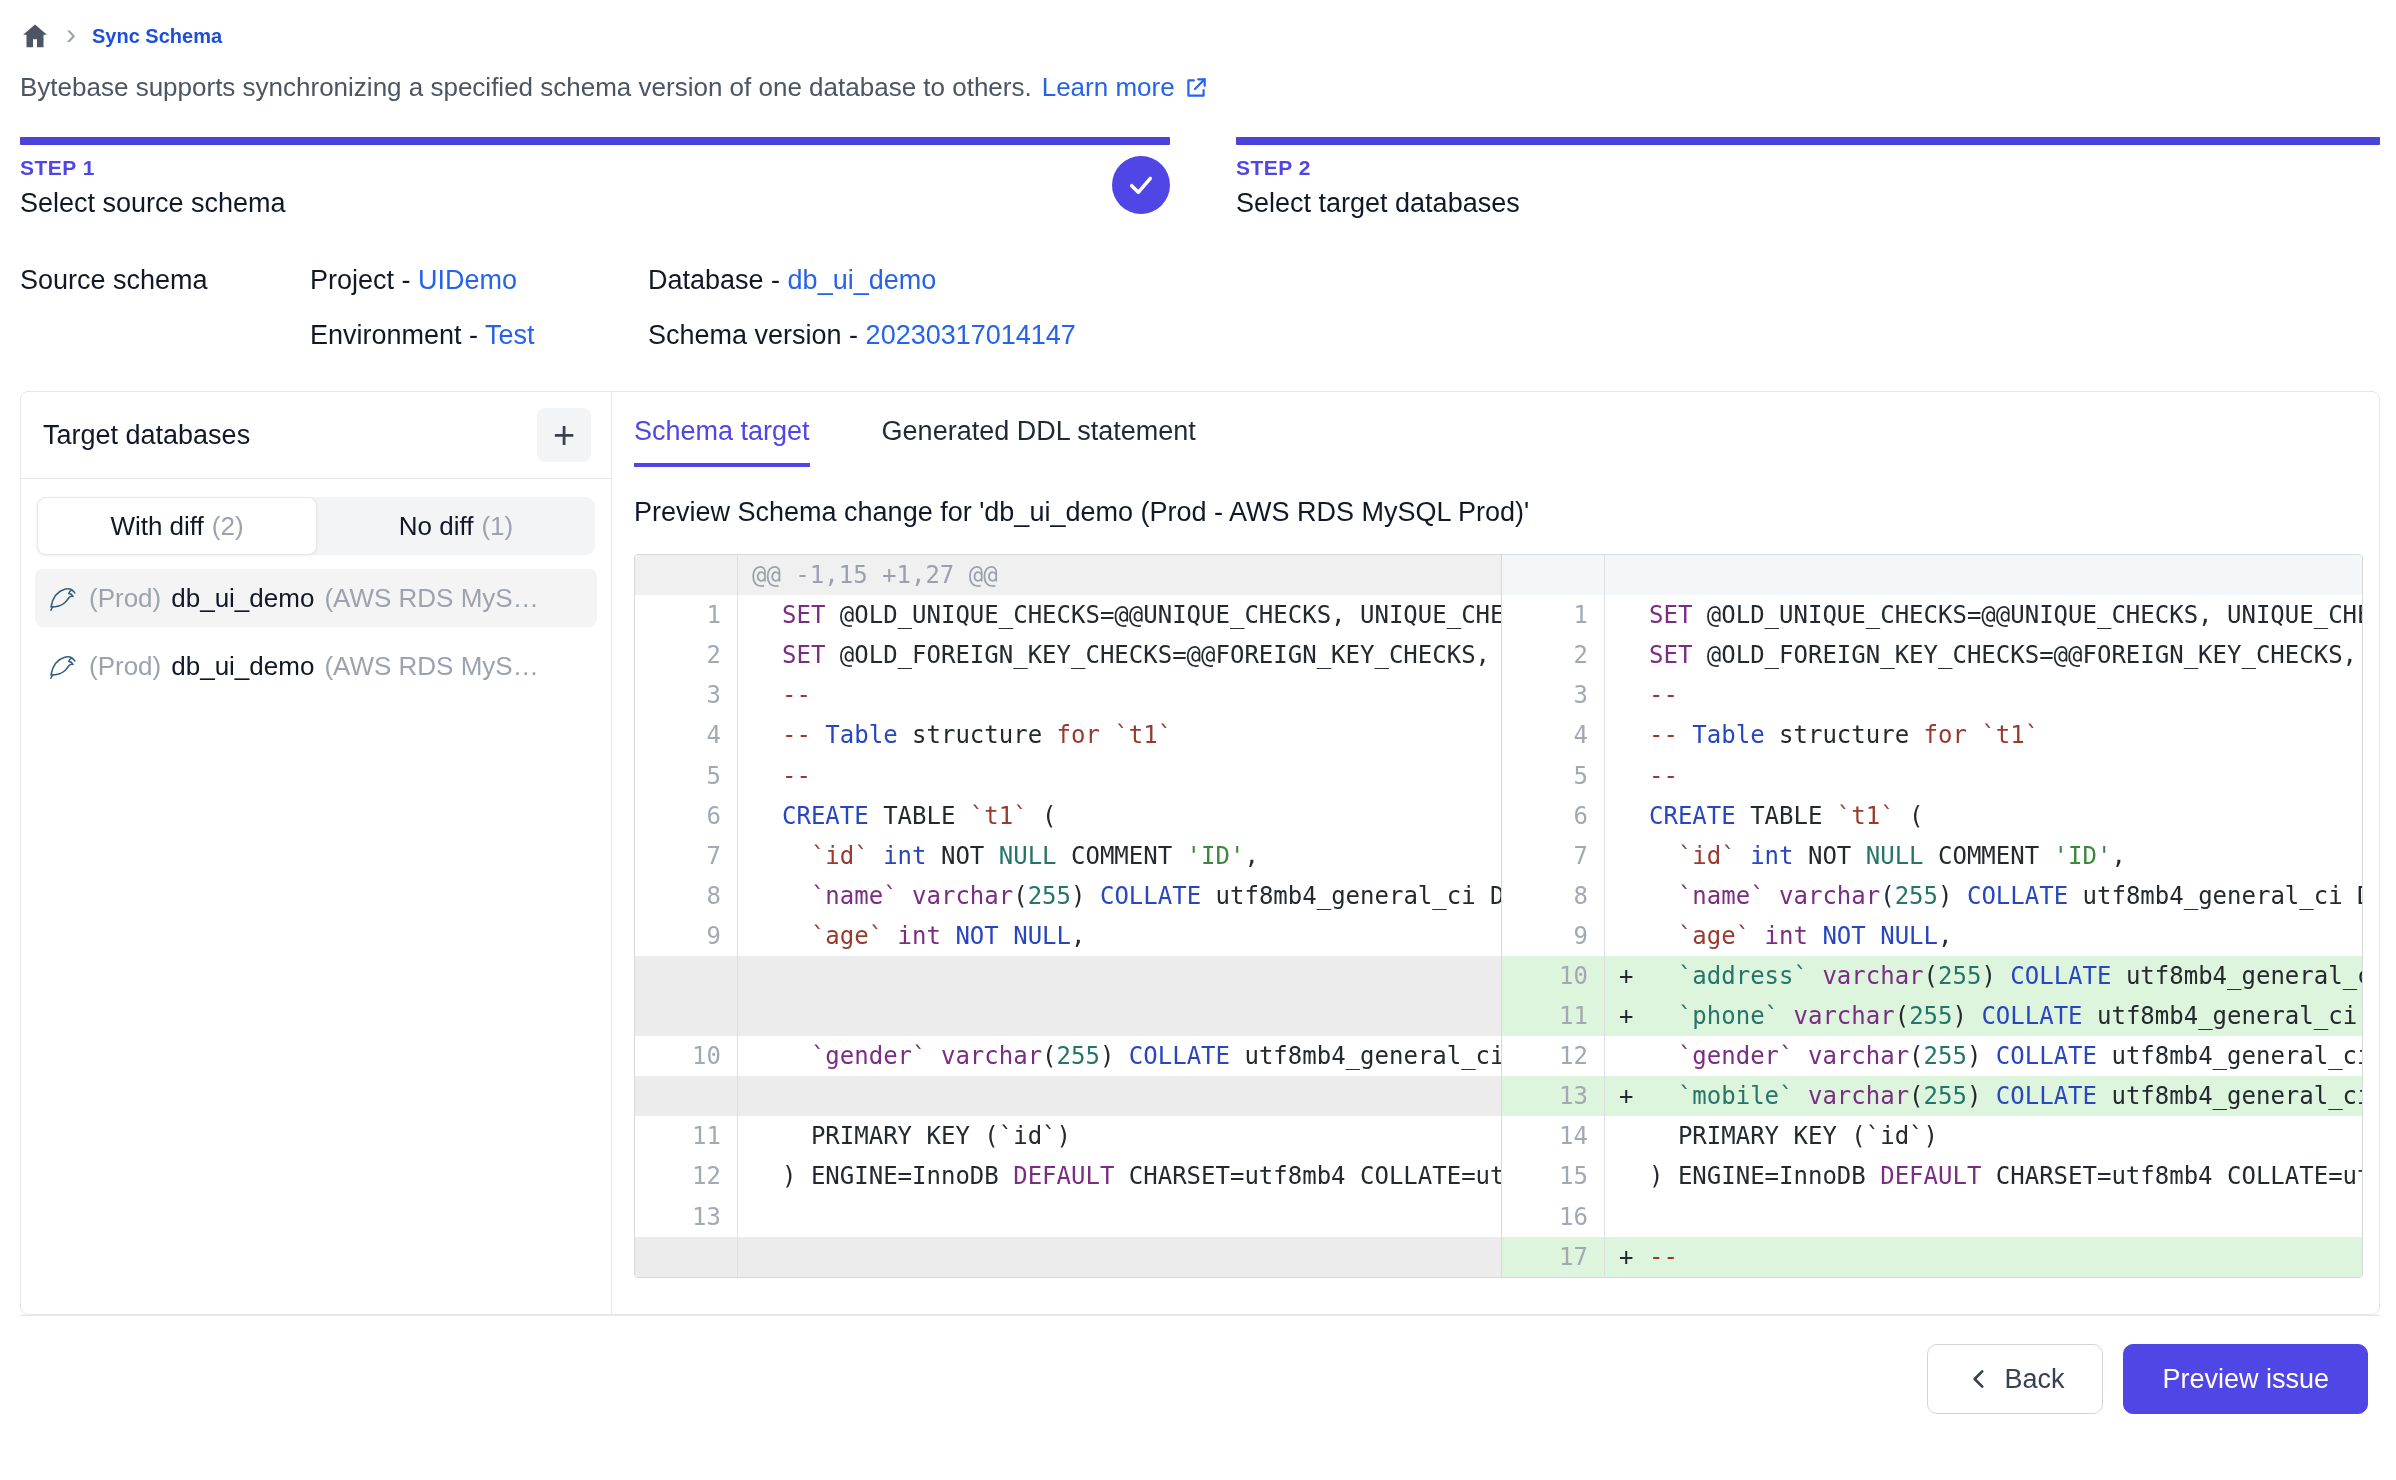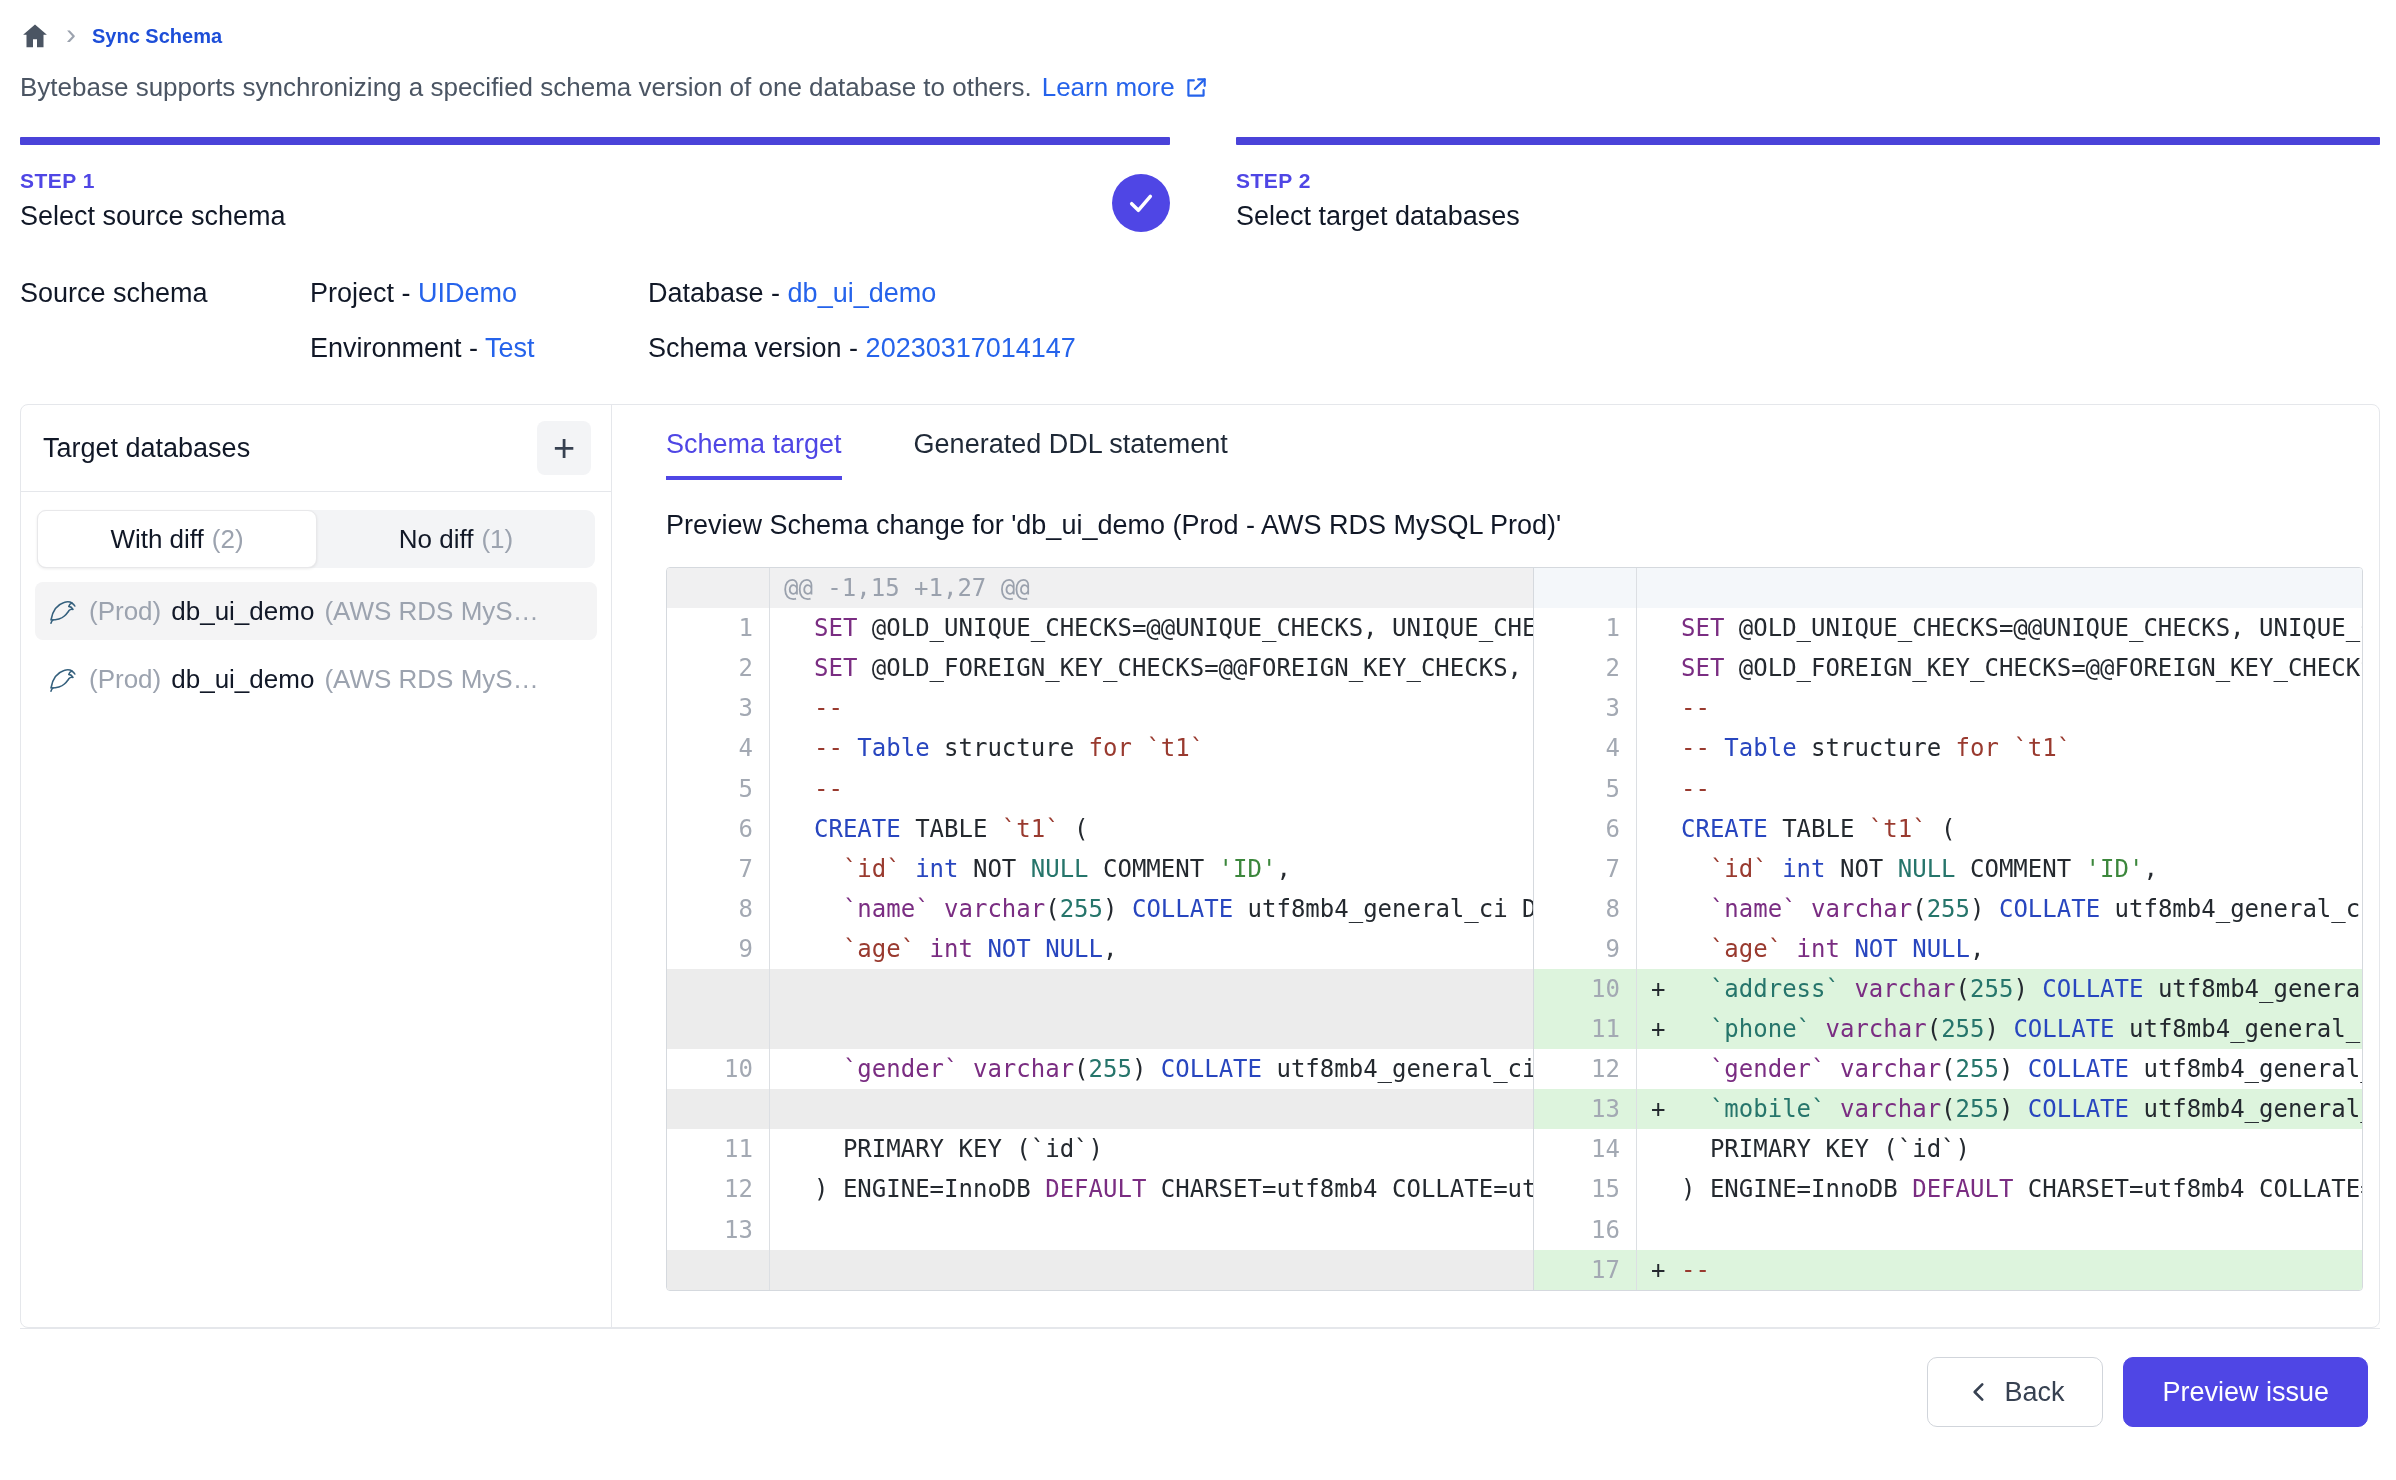--- a/index.html
+++ b/index.html
@@ -11,32 +11,32 @@
   .crumb-sep{color:#9ca3af;font-size:30px;line-height:1;transform:translateY(-2px);}
   .crumb-title{font-size:20px;font-weight:700;color:#1d4ed8;}
   .subtitle{margin-top:14px;font-size:26px;color:#4b5563;display:flex;align-items:flex-start;gap:10px;}
   .learn{color:#2563eb;cursor:pointer;display:inline-flex;align-items:center;gap:8px;}
 
   
   .steps{display:flex;gap:66px;margin-top:34px;}
   .step{flex:0 0 1150px;}
   .step:last-child{flex:1;}
   .step-bar{height:8px;background:#4a43d9;border-radius:1px;}
-  .step-body{display:flex;justify-content:space-between;align-items:flex-end;margin-top:24px;}
+  .step-body{display:flex;justify-content:space-between;align-items:flex-start;margin-top:11px;}
   .step-label{color:#4f46e5;font-size:21px;font-weight:700;letter-spacing:.5px;}
   .step-title{font-size:27px;color:#111827;margin-top:8px;font-weight:500;}
   .check-circle{width:58px;height:58px;border-radius:50%;background:#4f46e5;display:flex;align-items:center;justify-content:center;flex:0 0 58px;}
 
   
   .src{display:grid;grid-template-columns:290px 338px auto;row-gap:24px;margin-top:46px;font-size:27px;align-items:center;}
   .src .lbl{color:#111827;}
   a.link{color:#2563eb;text-decoration:none;cursor:pointer;}
 
   
-  .card{margin-top:40px;border:1px solid #e5e7eb;border-radius:8px;display:flex;min-height:914px;gap:32px;}
+  .card{margin-top:40px;border:1px solid #e5e7eb;border-radius:8px;display:flex;min-height:914px;}
   .left-panel{flex:0 0 590px;border-right:1px solid #e5e7eb;}
   .lp-head{display:flex;align-items:center;justify-content:space-between;padding:16px 20px 16px 22px;border-bottom:1px solid #e5e7eb;}
   .lp-title{font-size:27px;font-weight:500;}
   .add-btn{width:54px;height:54px;border-radius:8px;background:#f3f4f6;border:none;font-size:38px;color:#374151;cursor:pointer;display:flex;align-items:center;justify-content:center;line-height:1;}
   .seg{margin:18px 16px 6px;background:#f3f4f6;border-radius:9px;display:flex;height:58px;align-items:stretch;font-size:26px;}
   .seg-opt{flex:1;display:flex;align-items:center;justify-content:center;gap:8px;color:#111827;cursor:pointer;border-radius:9px;}
   .seg-opt.active{background:#ffffff;border:1px solid #e8e8ea;box-shadow:0 1px 3px rgba(0,0,0,.08);}
   .seg-count{color:#9ca3af;}
   .db-list{margin-top:14px;}
   .db-item{margin:0 14px 10px;padding:13px 12px;border-radius:8px;display:flex;align-items:center;gap:10px;font-size:26px;cursor:pointer;white-space:nowrap;overflow:hidden;}

